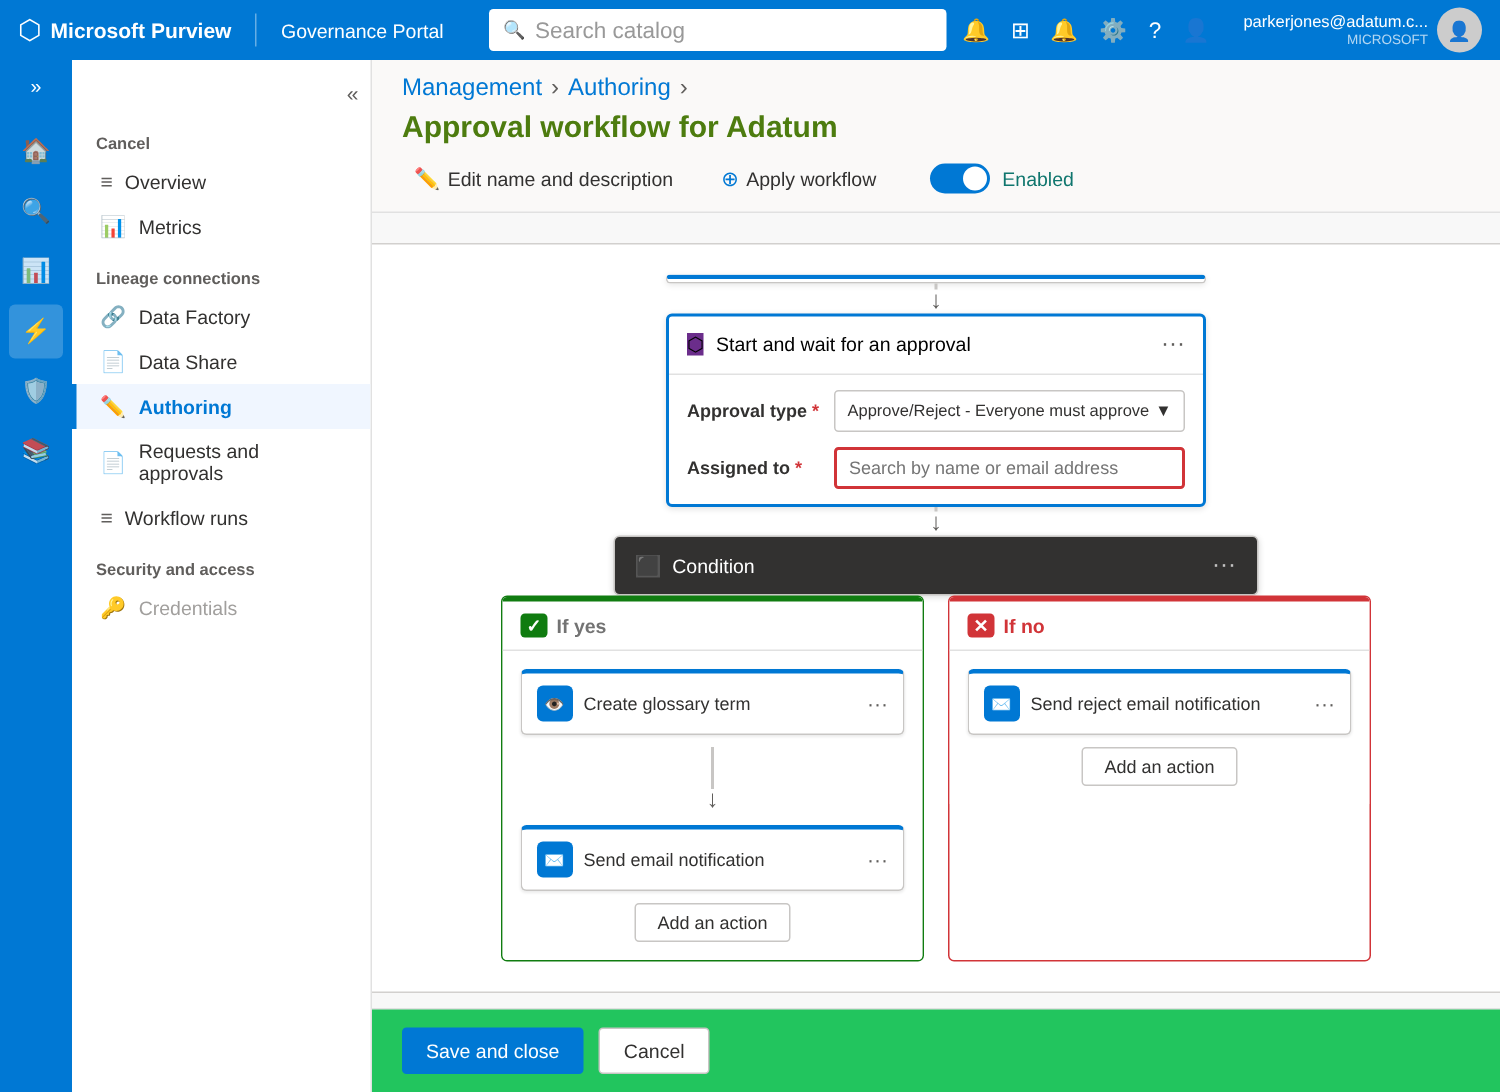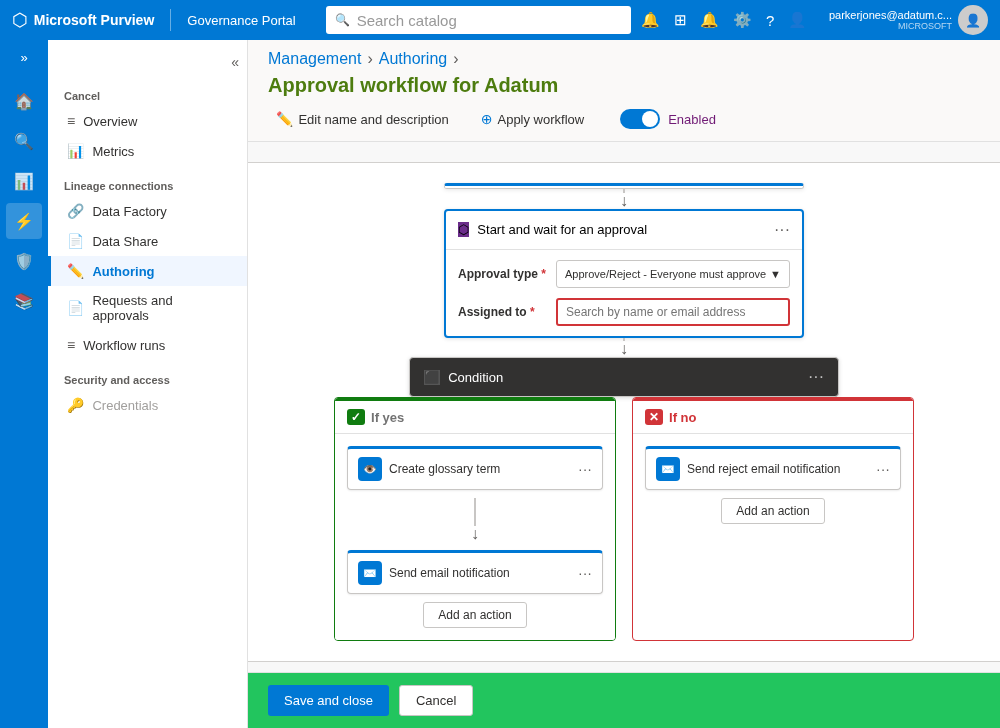--- a/index.html
+++ b/index.html
@@ -129,21 +129,21 @@
       font-size: 13px;
       color: #323130;
       cursor: pointer;
       padding: 4px 8px;
       border-radius: 3px;
     }
     .toolbar-btn .icon { color: #0078d4; font-size: 14px; }
     .toggle-wrap { display: flex; align-items: center; gap: 8px; margin-left: 12px; }
     .toggle { width: 40px; height: 20px; background: #0078d4; border-radius: 10px; position: relative; cursor: pointer; }
     .toggle-thumb { width: 16px; height: 16px; background: white; border-radius: 50%; position: absolute; top: 2px; right: 2px; }
-    .toggle-label { font-size: 13px; color: #701a75; }
+    .toggle-label { font-size: 13px; color: #0f766e; }
 
     
     .canvas-area {
       flex: 1;
       overflow-y: auto;
       padding: 20px;
       display: flex;
       flex-direction: column;
       align-items: center;
       background: #f8f8f8;

